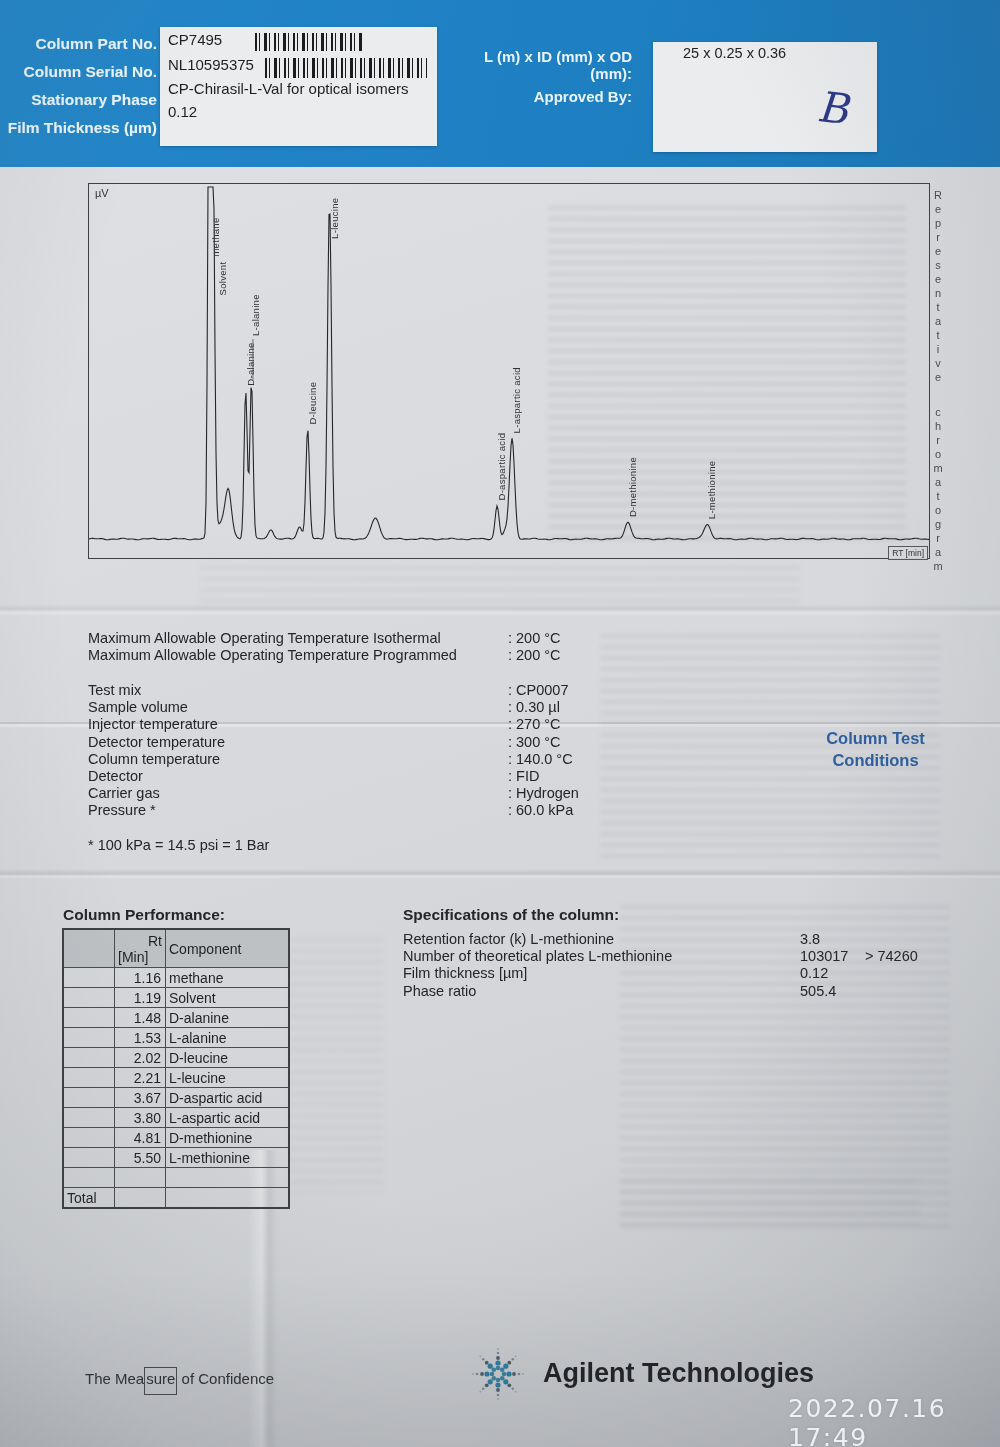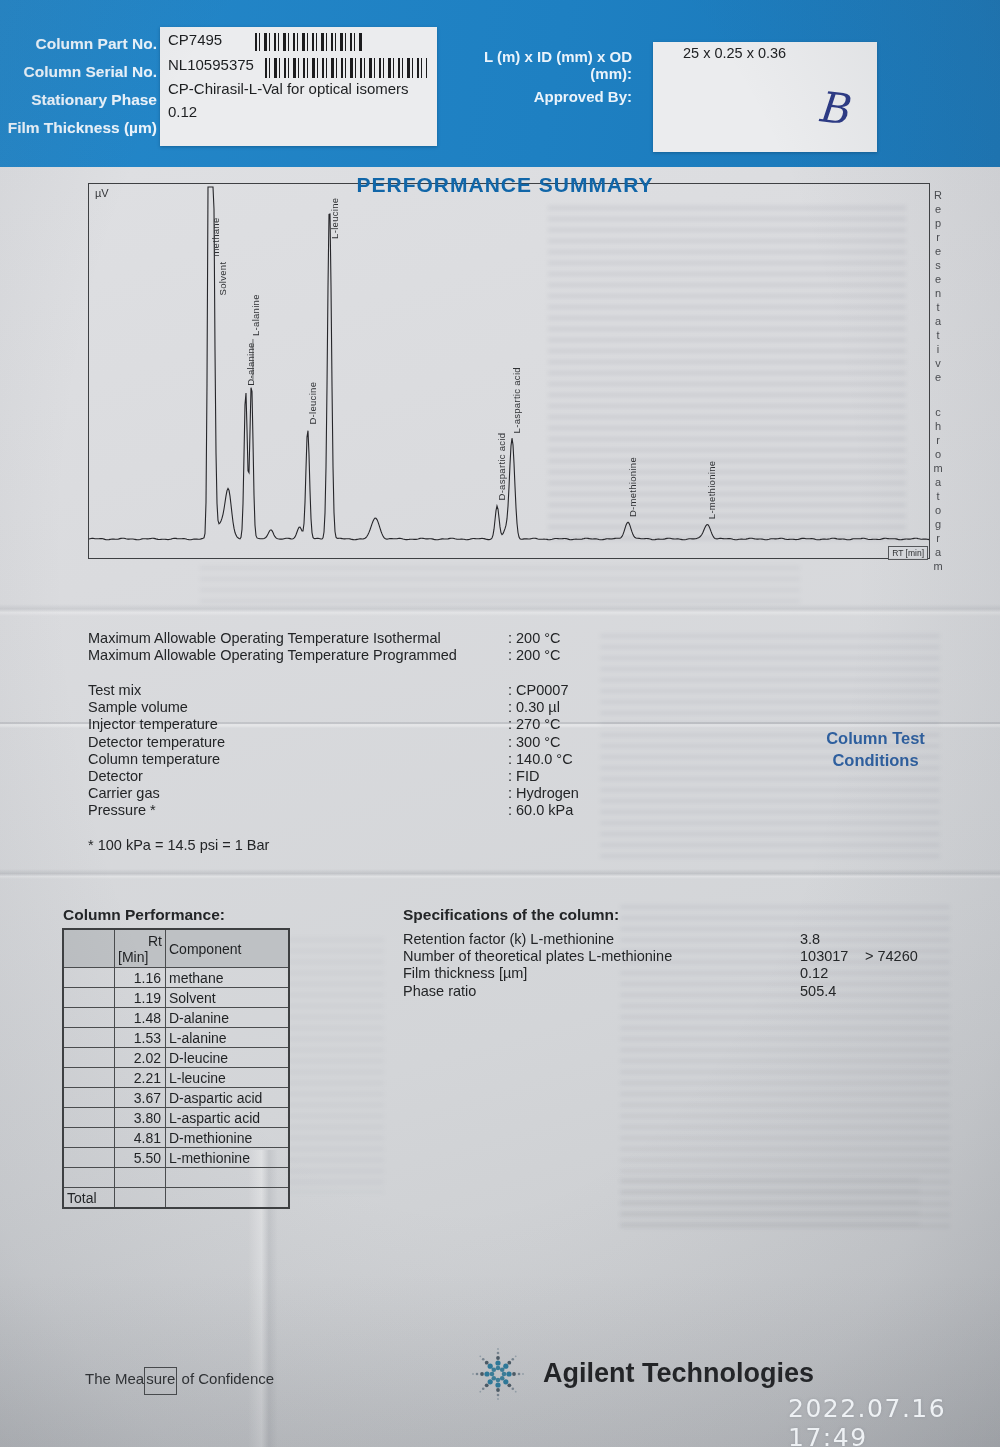--- a/index.html
+++ b/index.html
@@ -124,21 +124,20 @@
   <div class="ghost" style="left:200px;top:566px;width:600px;height:38px;opacity:.6"></div>
   <div class="ghost" style="left:600px;top:634px;width:340px;height:226px;opacity:.8"></div>
   <div class="ghost" style="left:620px;top:905px;width:330px;height:330px;opacity:.8"></div>
   <div class="ghost" style="left:288px;top:938px;width:96px;height:255px;opacity:.5"></div>
   <div class="ghost" style="left:620px;top:1178px;width:300px;height:52px;opacity:.7"></div>
   <div class="crease c1"></div>
   <div class="crease c2"></div>
   <div class="crease c3"></div>
   <div class="vcrease"></div>
 
-  <div class="perf-title">PERFORMANCE SUMMARY</div>
 
   <div class="chart-box">
     <div class="yunit">µV</div>
     <svg id="chromo" width="840" height="374" viewBox="0 0 840 374">
         <polyline points="0,355.0 1,354.7 2,354.5 3,354.4 4,354.4 5,354.5 6,354.7 7,354.8 8,354.8 9,354.8 10,354.7 11,354.6 12,354.6 13,354.6 14,354.8 15,355.1 16,355.4 17,355.6 18,355.7 19,355.7 20,355.6 21,355.4 22,355.2 23,355.1 24,355.1 25,355.1 26,355.2 27,355.2 28,355.2 29,355.1 30,354.9 31,354.6 32,354.4 33,354.2 34,354.2 35,354.3 36,354.5 37,354.8 38,355.0 39,355.1 40,355.1 41,355.0 42,355.0 43,355.0 44,355.0 45,355.2 46,355.4 47,355.6 48,355.8 49,355.8 50,355.7 51,355.5 52,355.2 53,354.9 54,354.8 55,354.7 56,354.7 57,354.8 58,354.9 59,354.9 60,354.8 61,354.6 62,354.5 63,354.3 64,354.3 65,354.4 66,354.6 67,354.9 68,355.1 69,355.4 70,355.5 71,355.5 72,355.4 73,355.3 74,355.2 75,355.2 76,355.3 77,355.4 78,355.5 79,355.6 80,355.5 81,355.3 82,355.1 83,354.8 84,354.5 85,354.4 86,354.4 87,354.4 88,354.6 89,354.7 90,354.8 91,354.8 92,354.8 93,354.7 94,354.6 95,354.6 96,354.8 97,355.0 98,355.3 99,355.5 100,355.7 101,355.8 102,355.7 103,355.5 104,355.3 105,355.1 106,355.1 107,355.1 108,355.1 109,355.2 110,355.2 111,355.1 112,354.9 113,354.6 114,354.3 115,353.8 116,349.4 117,318.4 118,199.7 119,3.0 120,3.0 121,3.0 122,3.0 123,3.0 124,3.0 125,25.3 126,166.1 127,268.7 128,319.3 129,336.5 130,339.8 131,339.0 132,337.0 133,334.2 134,330.3 135,325.0 136,318.5 137,311.9 138,306.6 139,304.4 140,306.3 141,312.2 142,320.7 143,329.8 144,338.0 145,344.2 146,348.5 147,351.1 148,352.8 149,353.8 150,354.5 151,354.8 152,353.3 153,345.2 154,319.8 155,271.1 156,220.5 157,209.0 158,245.2 159,286.9 160,288.7 161,246.9 162,203.7 163,207.5 164,257.3 165,311.1 166,341.3 167,351.7 168,353.9 169,354.3 170,354.5 171,354.7 172,354.8 173,354.8 174,354.8 175,354.5 176,354.1 177,353.3 178,351.9 179,350.0 180,347.9 181,346.3 182,345.8 183,346.7 184,348.6 185,350.9 186,352.7 187,353.9 188,354.5 189,354.8 190,355.0 191,355.1 192,355.1 193,355.1 194,355.0 195,354.7 196,354.5 197,354.3 198,354.2 199,354.2 200,354.4 201,354.6 202,354.9 203,355.0 204,354.8 205,354.2 206,352.9 207,350.8 208,348.0 209,345.2 210,343.3 211,343.2 212,344.8 213,347.0 214,347.0 215,339.5 216,318.4 217,284.3 218,253.0 219,246.7 220,270.5 221,306.5 222,334.5 223,348.6 224,353.4 225,354.5 226,354.6 227,354.5 228,354.4 229,354.4 230,354.5 231,354.7 232,355.0 233,355.0 234,353.8 235,348.0 236,329.0 237,283.3 238,202.3 239,102.6 240,30.4 241,30.0 242,101.7 243,201.4 244,282.6 245,328.5 246,347.5 247,353.2 248,354.3 249,354.4 250,354.3 251,354.3 252,354.4 253,354.6 254,354.8 255,354.9 256,354.9 257,354.8 258,354.7 259,354.7 260,354.8 261,354.9 262,355.2 263,355.4 264,355.6 265,355.8 266,355.8 267,355.6 268,355.4 269,355.2 270,355.0 271,354.9 272,354.9 273,355.0 274,354.9 275,354.7 276,354.3 277,353.5 278,352.3 279,350.6 280,348.4 281,345.8 282,342.9 283,339.9 284,337.2 285,335.2 286,334.1 287,334.3 288,335.6 289,337.9 290,340.9 291,344.1 292,347.2 293,349.9 294,352.1 295,353.6 296,354.5 297,355.0 298,355.1 299,355.0 300,354.8 301,354.6 302,354.5 303,354.6 304,354.7 305,354.8 306,354.8 307,354.8 308,354.7 309,354.5 310,354.4 311,354.4 312,354.5 313,354.7 314,355.0 315,355.2 316,355.5 317,355.6 318,355.6 319,355.5 320,355.4 321,355.2 322,355.2 323,355.2 324,355.3 325,355.4 326,355.4 327,355.4 328,355.2 329,355.0 330,354.7 331,354.4 332,354.3 333,354.3 334,354.4 335,354.5 336,354.7 337,354.9 338,354.9 339,354.9 340,354.8 341,354.8 342,354.8 343,354.9 344,355.1 345,355.4 346,355.6 347,355.8 348,355.8 349,355.7 350,355.5 351,355.3 352,355.1 353,354.9 354,354.9 355,355.0 356,355.0 357,355.0 358,355.0 359,354.9 360,354.6 361,354.4 362,354.3 363,354.2 364,354.3 365,354.5 366,354.8 367,355.0 368,355.2 369,355.3 370,355.3 371,355.2 372,355.1 373,355.1 374,355.2 375,355.3 376,355.5 377,355.7 378,355.7 379,355.6 380,355.5 381,355.2 382,354.9 383,354.7 384,354.5 385,354.5 386,354.6 387,354.7 388,354.8 389,354.8 390,354.7 391,354.6 392,354.5 393,354.4 394,354.5 395,354.6 396,354.9 397,355.2 398,355.4 399,355.6 400,355.6 401,355.5 402,355.1 403,354.0 404,351.1 405,345.2 406,336.0 407,326.6 408,321.9 409,325.0 410,333.7 411,342.9 412,348.8 413,350.7 414,349.7 415,347.3 416,344.7 417,341.2 418,334.7 419,322.2 420,303.0 421,280.6 422,261.9 423,254.2 424,260.9 425,279.2 426,302.5 427,323.8 428,339.2 429,348.5 430,353.0 431,354.8 432,355.3 433,355.3 434,355.1 435,354.9 436,354.9 437,354.9 438,354.9 439,355.0 440,355.0 441,354.9 442,354.7 443,354.5 444,354.3 445,354.2 446,354.3 447,354.4 448,354.7 449,355.0 450,355.2 451,355.3 452,355.3 453,355.3 454,355.2 455,355.1 456,355.2 457,355.3 458,355.4 459,355.6 460,355.7 461,355.7 462,355.5 463,355.3 464,355.0 465,354.7 466,354.5 467,354.5 468,354.5 469,354.6 470,354.7 471,354.8 472,354.8 473,354.7 474,354.6 475,354.5 476,354.5 477,354.6 478,354.8 479,355.1 480,355.4 481,355.6 482,355.7 483,355.6 484,355.5 485,355.3 486,355.2 487,355.1 488,355.2 489,355.2 490,355.3 491,355.3 492,355.3 493,355.1 494,354.8 495,354.6 496,354.3 497,354.2 498,354.3 499,354.4 500,354.6 501,354.8 502,354.9 503,355.0 504,355.0 505,354.9 506,354.9 507,354.9 508,355.0 509,355.2 510,355.5 511,355.7 512,355.8 513,355.8 514,355.6 515,355.4 516,355.2 517,354.9 518,354.8 519,354.8 520,354.9 521,354.9 522,355.0 523,354.9 524,354.8 525,354.6 526,354.4 527,354.2 528,354.2 529,354.3 530,354.3 531,354.2 532,353.6 533,352.4 534,350.4 535,347.6 536,344.3 537,341.2 538,339.0 539,338.3 540,339.2 541,341.6 542,344.8 543,347.9 544,350.6 545,352.4 546,353.5 547,354.0 548,354.2 549,354.3 550,354.4 551,354.5 552,354.7 553,354.8 554,354.8 555,354.7 556,354.6 557,354.5 558,354.5 559,354.6 560,354.8 561,355.0 562,355.3 563,355.6 564,355.7 565,355.7 566,355.6 567,355.4 568,355.2 569,355.1 570,355.1 571,355.2 572,355.2 573,355.3 574,355.3 575,355.1 576,354.9 577,354.6 578,354.4 579,354.2 580,354.2 581,354.3 582,354.5 583,354.8 584,354.9 585,355.0 586,355.0 587,355.0 588,354.9 589,354.9 590,355.0 591,355.2 592,355.4 593,355.6 594,355.8 595,355.8 596,355.7 597,355.5 598,355.2 599,355.0 600,354.8 601,354.8 602,354.8 603,354.9 604,354.9 605,354.9 606,354.8 607,354.6 608,354.3 609,353.9 610,353.5 611,352.8 612,351.7 613,350.2 614,348.2 615,345.8 616,343.4 617,341.5 618,340.5 619,340.8 620,342.3 621,344.6 622,347.4 623,350.0 624,352.1 625,353.6 626,354.5 627,354.8 628,354.9 629,354.7 630,354.5 631,354.4 632,354.4 633,354.5 634,354.6 635,354.7 636,354.8 637,354.8 638,354.7 639,354.6 640,354.6 641,354.6 642,354.7 643,355.0 644,355.3 645,355.5 646,355.7 647,355.7 648,355.7 649,355.5 650,355.3 651,355.2 652,355.1 653,355.1 654,355.2 655,355.2 656,355.2 657,355.1 658,354.9 659,354.7 660,354.4 661,354.3 662,354.2 663,354.3 664,354.5 665,354.7 666,354.9 667,355.0 668,355.1 669,355.1 670,355.0 671,355.0 672,355.0 673,355.1 674,355.3 675,355.5 676,355.7 677,355.8 678,355.7 679,355.5 680,355.3 681,355.0 682,354.8 683,354.7 684,354.7 685,354.8 686,354.9 687,354.9 688,354.8 689,354.7 690,354.5 691,354.4 692,354.3 693,354.3 694,354.5 695,354.8 696,355.1 697,355.3 698,355.5 699,355.5 700,355.4 701,355.3 702,355.2 703,355.2 704,355.3 705,355.4 706,355.5 707,355.6 708,355.5 709,355.4 710,355.2 711,354.9 712,354.6 713,354.4 714,354.3 715,354.4 716,354.5 717,354.7 718,354.8 719,354.8 720,354.8 721,354.7 722,354.6 723,354.6 724,354.7 725,354.9 726,355.2 727,355.5 728,355.7 729,355.8 730,355.7 731,355.6 732,355.4 733,355.2 734,355.1 735,355.0 736,355.1 737,355.2 738,355.2 739,355.1 740,355.0 741,354.8 742,354.5 743,354.3 744,354.2 745,354.2 746,354.4 747,354.6 748,354.9 749,355.0 750,355.1 751,355.1 752,355.1 753,355.0 754,355.0 755,355.1 756,355.3 757,355.5 758,355.7 759,355.8 760,355.7 761,355.6 762,355.4 763,355.1 764,354.8 765,354.7 766,354.7 767,354.7 768,354.8 769,354.8 770,354.8 771,354.7 772,354.6 773,354.4 774,354.3 775,354.3 776,354.5 777,354.7 778,355.0 779,355.3 780,355.5 781,355.5 782,355.5 783,355.4 784,355.3 785,355.2 786,355.2 787,355.3 788,355.4 789,355.5 790,355.5 791,355.4 792,355.2 793,354.9 794,354.6 795,354.4 796,354.3 797,354.3 798,354.5 799,354.6 800,354.8 801,354.8 802,354.8 803,354.8 804,354.7 805,354.7 806,354.7 807,354.9 808,355.1 809,355.4 810,355.6 811,355.8 812,355.8 813,355.6 814,355.4 815,355.2 816,355.1 817,355.0 818,355.0 819,355.1 820,355.1 821,355.1 822,355.0 823,354.8 824,354.6 825,354.4 826,354.2 827,354.2 828,354.3 829,354.6 830,354.8 831,355.0 832,355.2 833,355.2 834,355.1 835,355.1 836,355.0 837,355.1 838,355.2 839,355.4 840,355.6" fill="none" stroke="#26262a" stroke-width="1.1"></polyline>
         <text transform="translate(130.0,72.6) rotate(-90)" font-size="9.5" fill="#2f3134" letter-spacing="0.3">methane</text>
         <text transform="translate(137.4,111.4) rotate(-90)" font-size="9.5" fill="#2f3134" letter-spacing="0.3">Solvent</text>
         <text transform="translate(164.7,201.7) rotate(-90)" font-size="9.5" fill="#2f3134" letter-spacing="0.3">D-alanine</text>
         <line x1="163.942" y1="155.025" x2="163.942" y2="195.915" stroke="#4a4c4e" stroke-width="0.8"></line>
         <text transform="translate(170.4,152.0) rotate(-90)" font-size="9.5" fill="#2f3134" letter-spacing="0.3">L-alanine</text>

